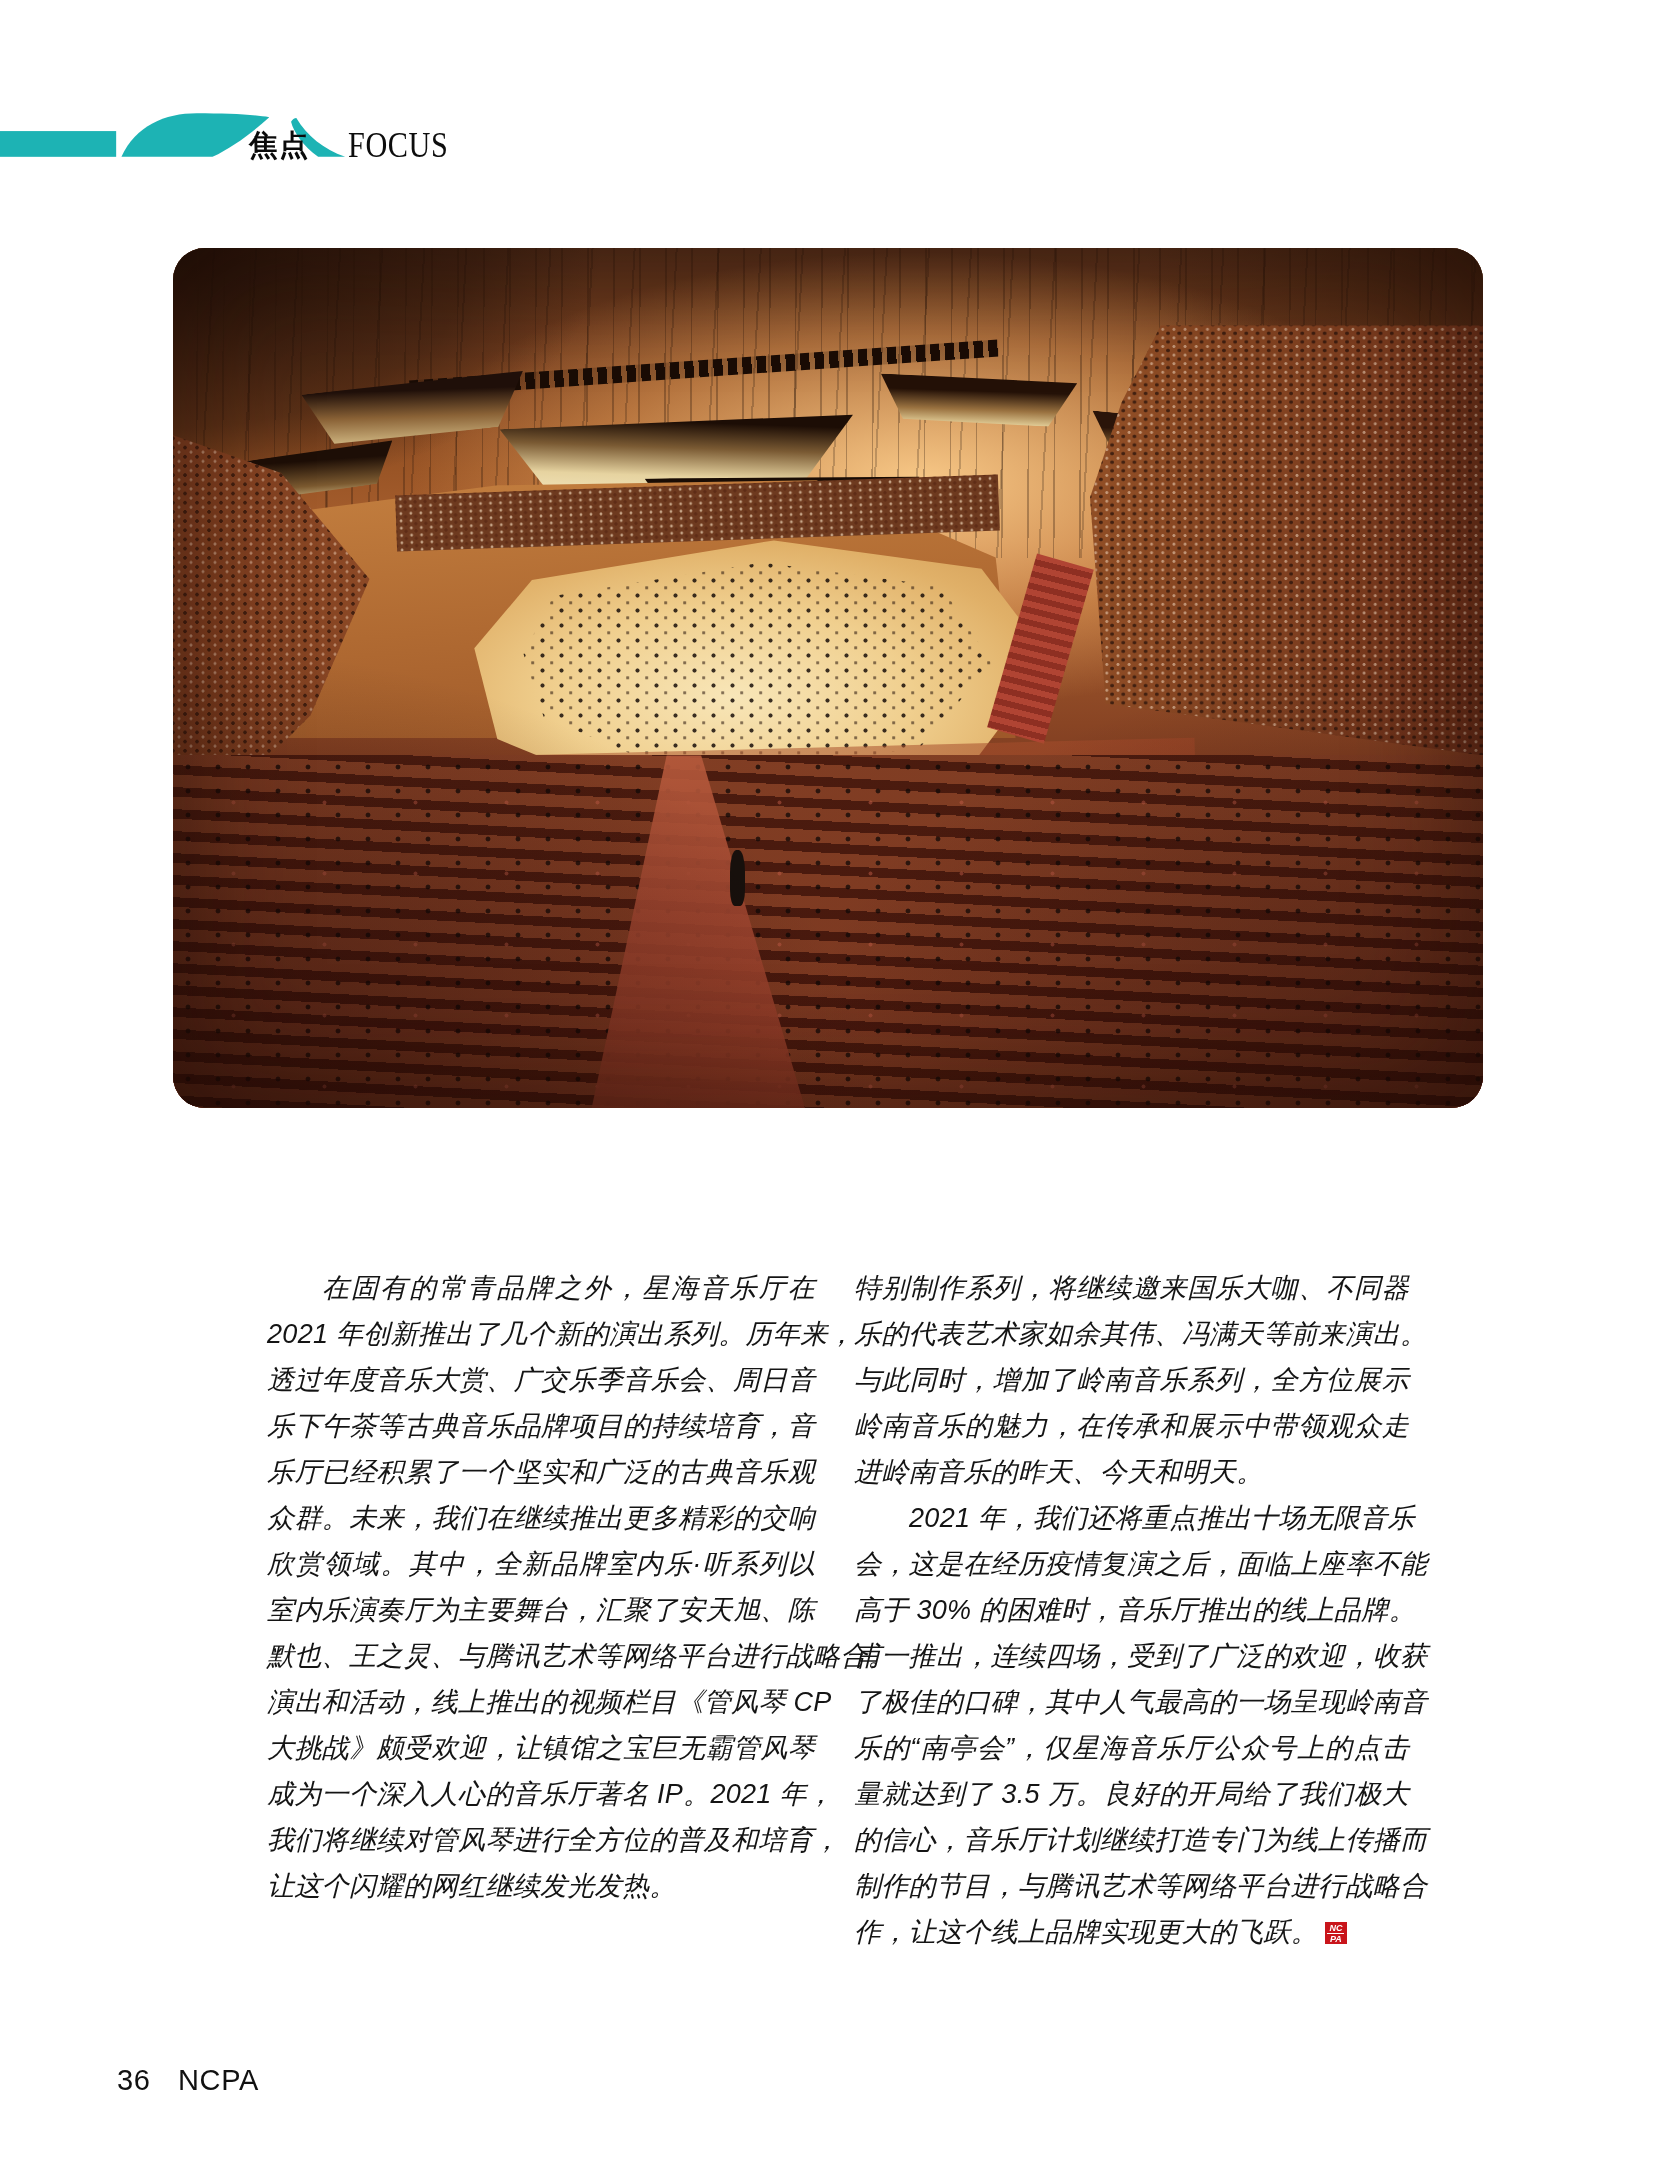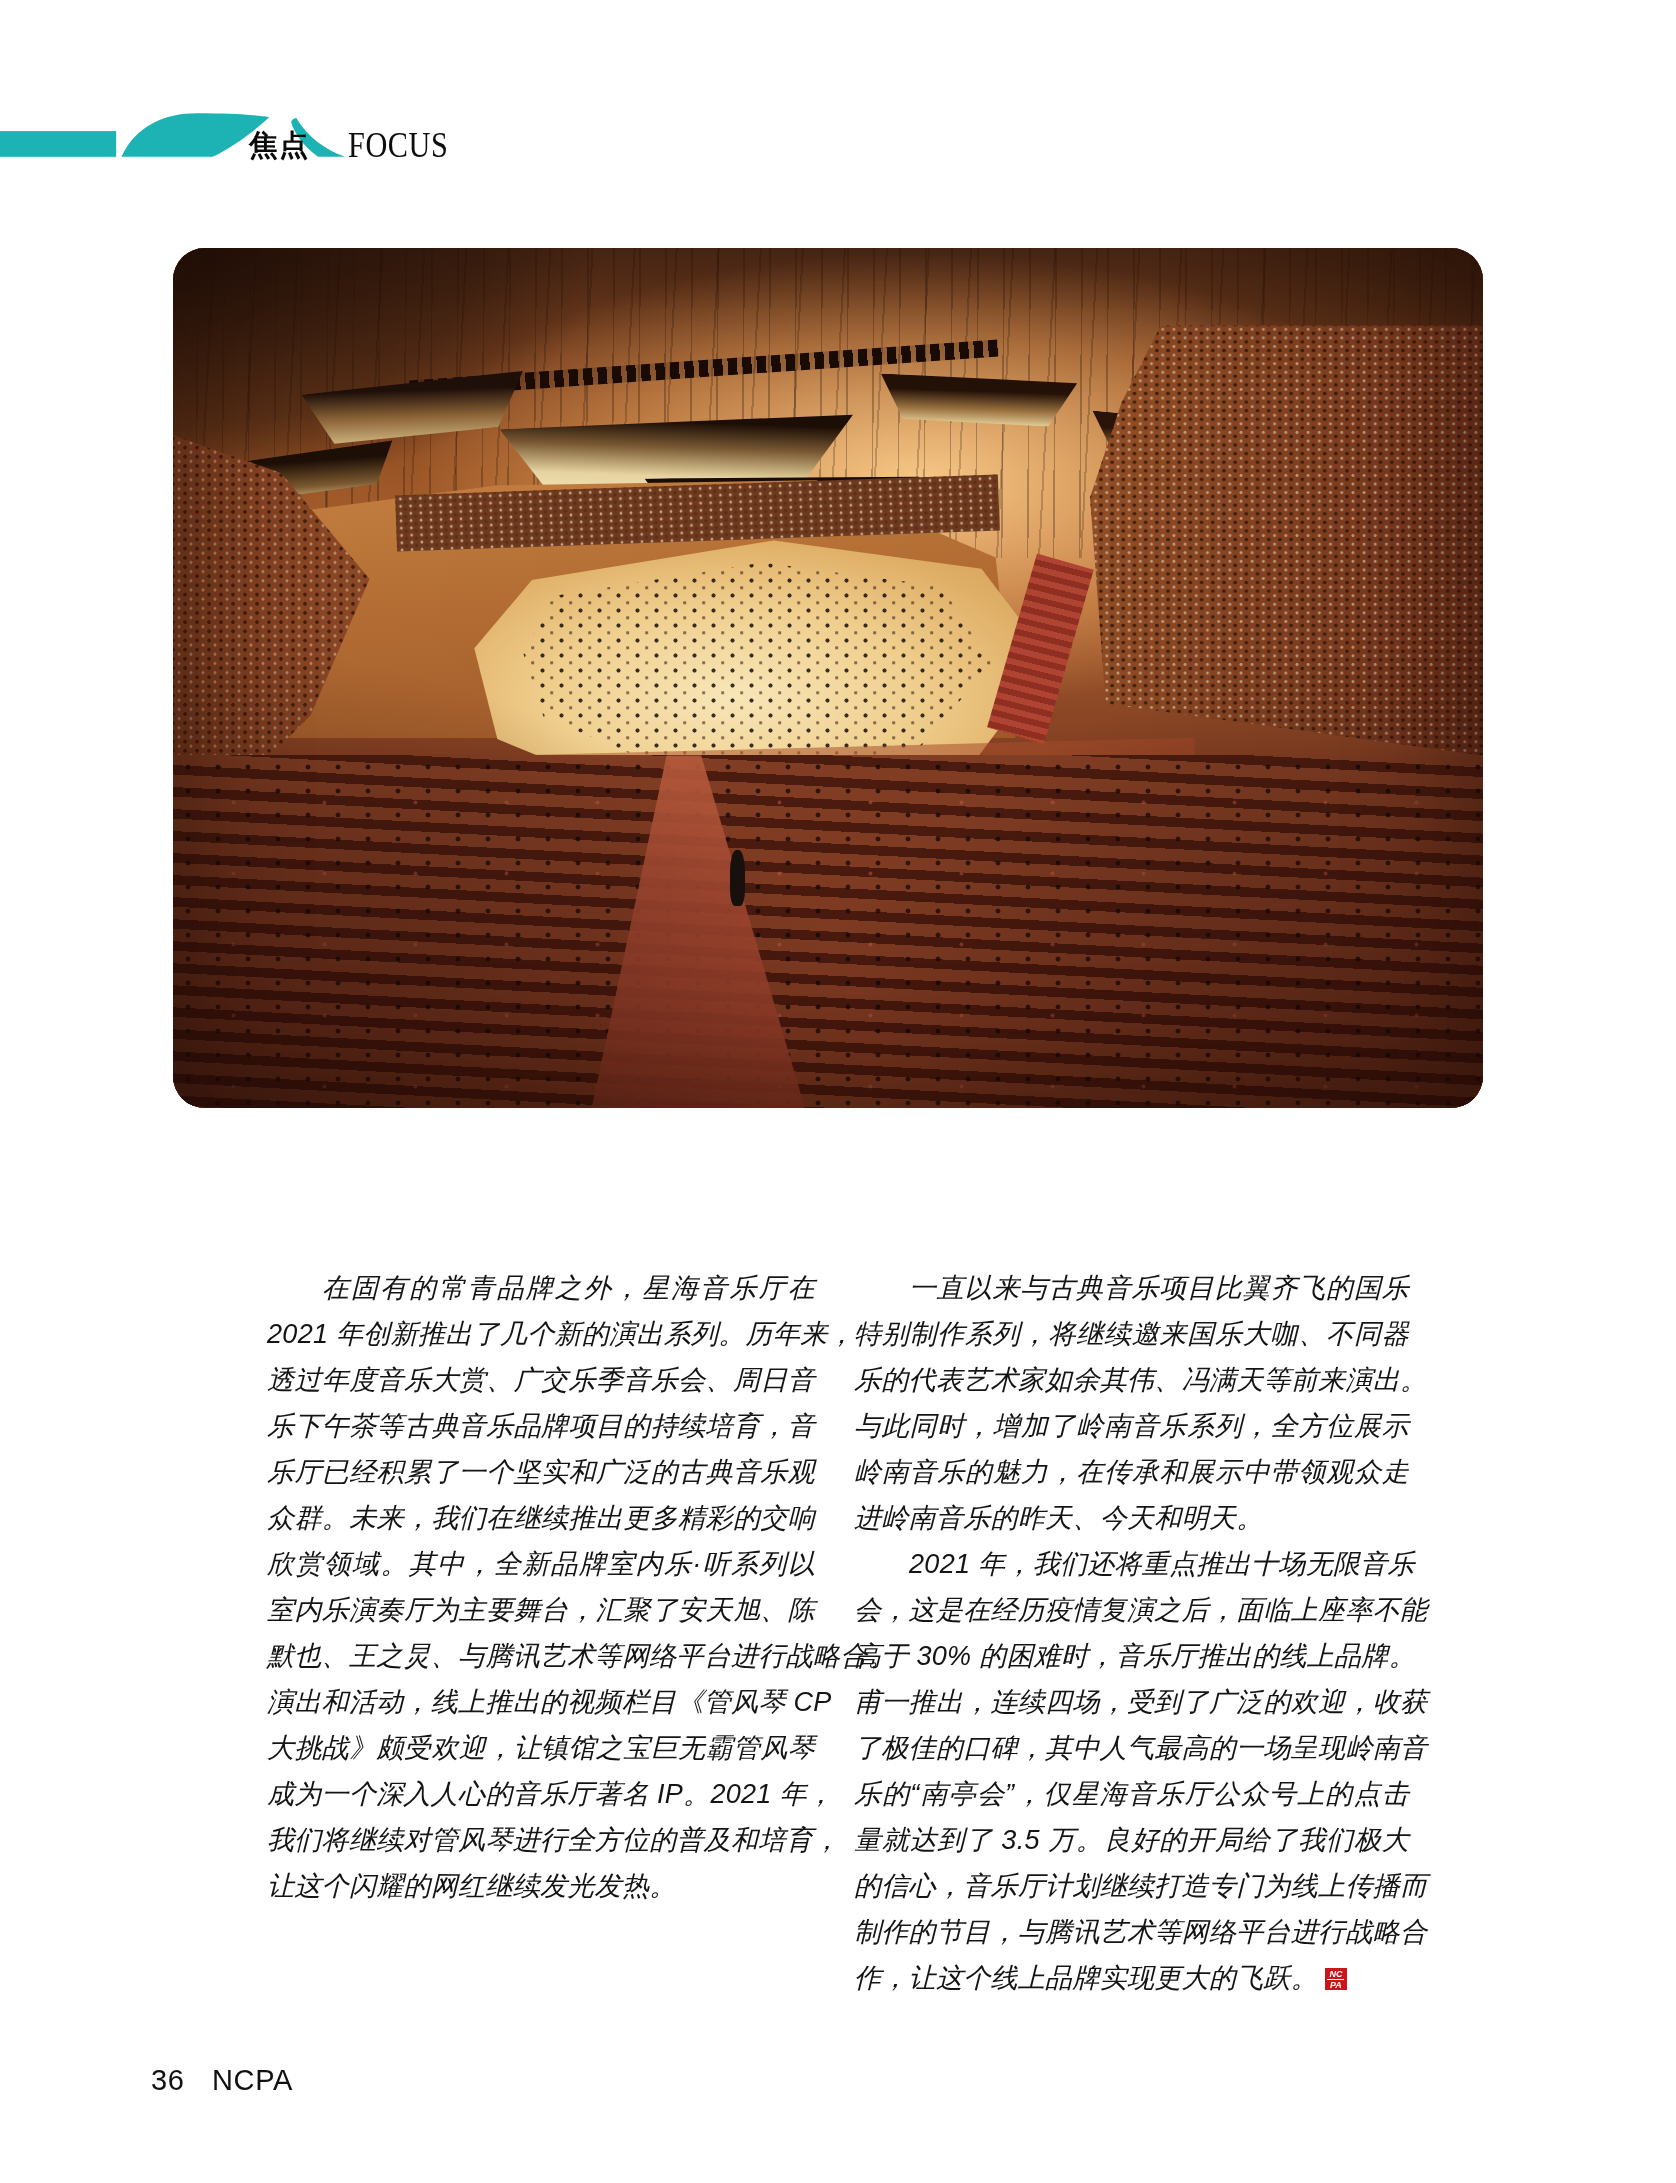--- a/index.html
+++ b/index.html
@@ -96,21 +96,21 @@
   .tline.ind{padding-left:55px;}
   .ncpa-mark{display:inline-block;width:22.4px;height:22.4px;margin-left:6.6px;vertical-align:-1.3px;
          color:#fff;font-size:9px;font-weight:bold;line-height:1.2;text-align:center;
          letter-spacing:0;text-align-last:center;}
   .ncpa-mark .row1{display:block;border-bottom:1px solid #fff;width:17px;margin:0.7px auto 0;}
   .ncpa-mark .row2{display:block;}
 
   
   .folio{position:absolute;left:117px;top:2064px;font-size:29px;font-weight:500;
          color:#111;letter-spacing:0.7px;}
-  .folio .num{margin-right:18.5px;margin-left:34px;}
+  .folio .num{margin-right:18.5px;}
 </style>
 </head>
 <body>
 
 <div class="page">
 
   <div>
     <svg class="hdr-svg" viewBox="0 0 700 100">
       <rect x="0" y="38" width="176" height="39" fill="#1db3b4"></rect>
       <path d="M184,77 C205,30 250,11 298,11 C345,11 385,13 408,17 C383,40 352,63 322,77 Z" fill="#1db3b4"></path>
@@ -159,21 +159,20 @@
         <div class="tline"><span>欣赏领域。其中，全新品牌室内乐·听系列以</span></div>
         <div class="tline"><span>室内乐演奏厅为主要舞台，汇聚了安天旭、陈</span></div>
         <div class="tline end"><span>默也、王之炅、与腾讯艺术等网络平台进行战略合。</span></div>
         <div class="tline"><span>演出和活动，线上推出的视频栏目《管风琴 CP</span></div>
         <div class="tline"><span>大挑战》颇受欢迎，让镇馆之宝巨无霸管风琴</span></div>
         <div class="tline"><span>成为一个深入人心的音乐厅著名 IP。2021 年，</span></div>
         <div class="tline"><span>我们将继续对管风琴进行全方位的普及和培育，</span></div>
         <div class="tline end"><span>让这个闪耀的网红继续发光发热。</span></div>
       </div>
     <div class="col col-right">
-        <div class="tline ind"><span>一直以来与古典音乐项目比翼齐飞的国乐</span></div>
         <div class="tline"><span>特别制作系列，将继续邀来国乐大咖、不同器</span></div>
         <div class="tline"><span>乐的代表艺术家如余其伟、冯满天等前来演出。</span></div>
         <div class="tline"><span>与此同时，增加了岭南音乐系列，全方位展示</span></div>
         <div class="tline"><span>岭南音乐的魅力，在传承和展示中带领观众走</span></div>
         <div class="tline end"><span>进岭南音乐的昨天、今天和明天。</span></div>
         <div class="tline ind"><span>2021 年，我们还将重点推出十场无限音乐</span></div>
         <div class="tline"><span>会，这是在经历疫情复演之后，面临上座率不能</span></div>
         <div class="tline"><span>高于 30% 的困难时，音乐厅推出的线上品牌。</span></div>
         <div class="tline"><span>甫一推出，连续四场，受到了广泛的欢迎，收获</span></div>
         <div class="tline"><span>了极佳的口碑，其中人气最高的一场呈现岭南音</span></div>

